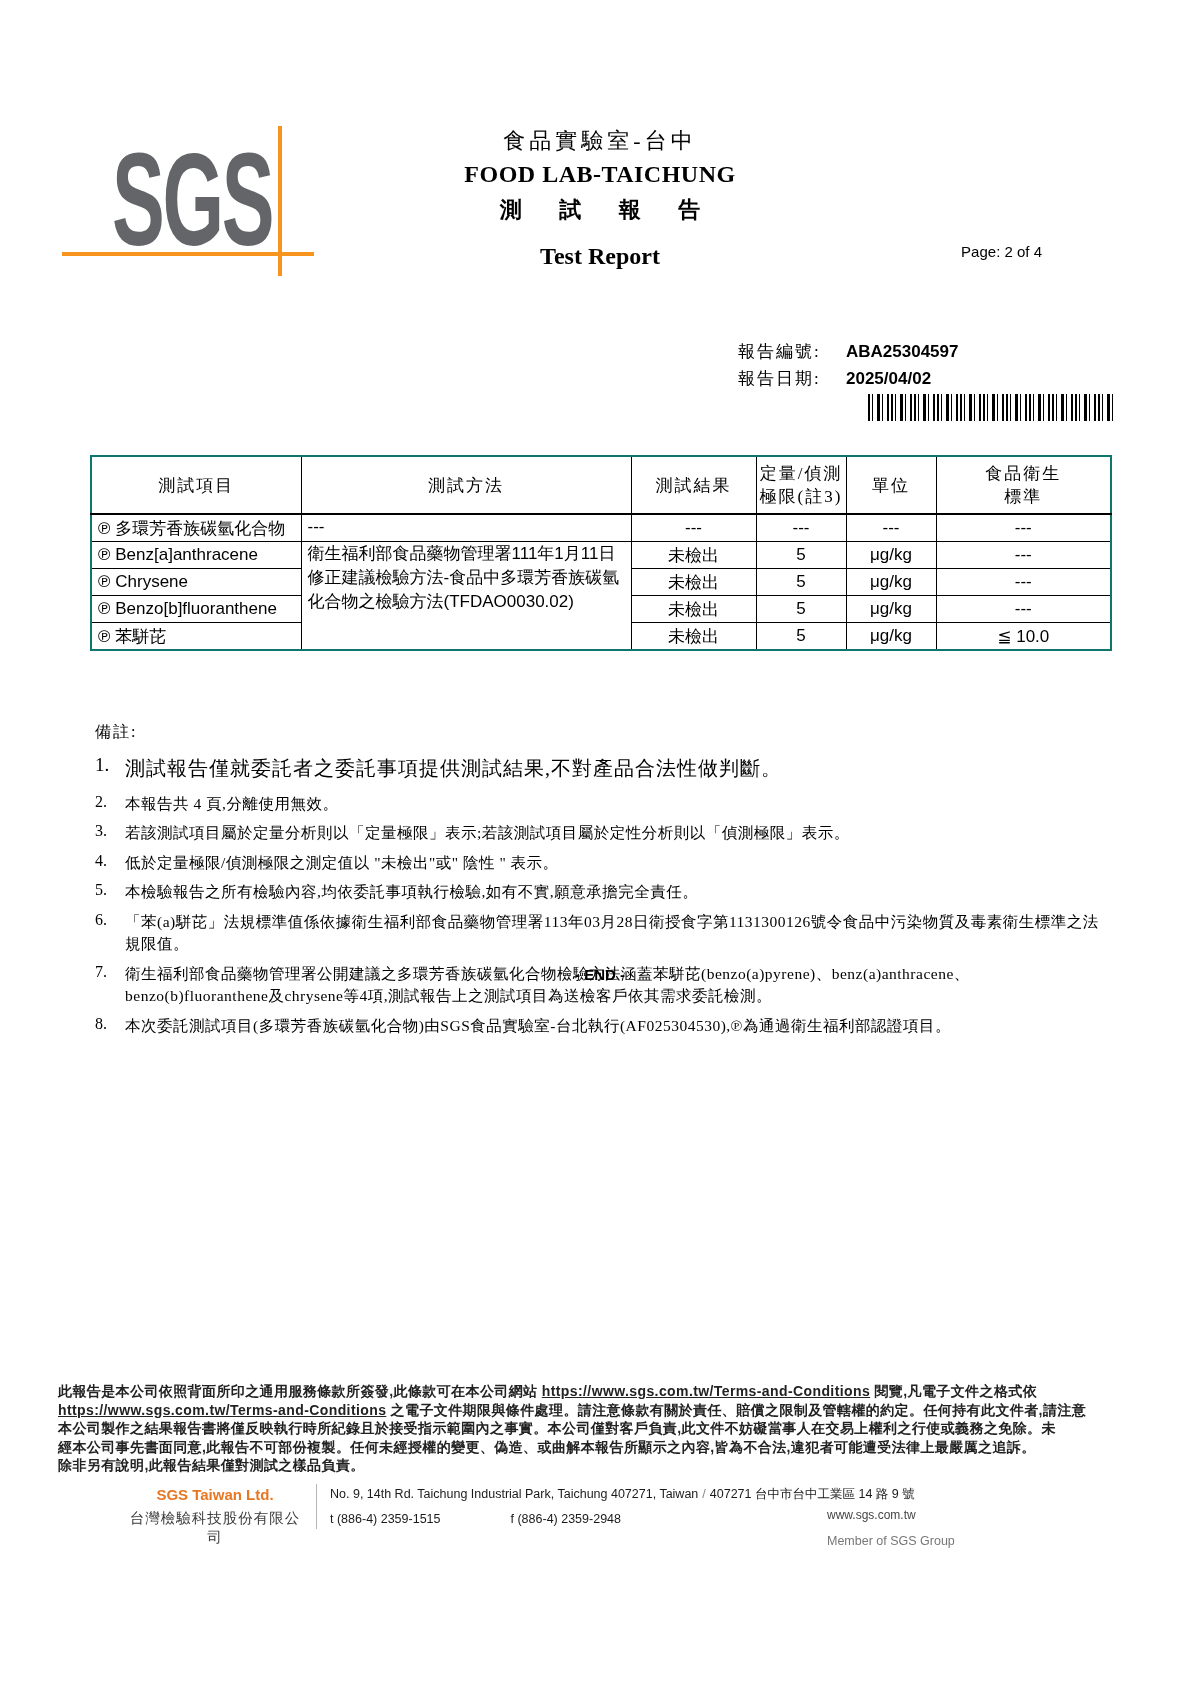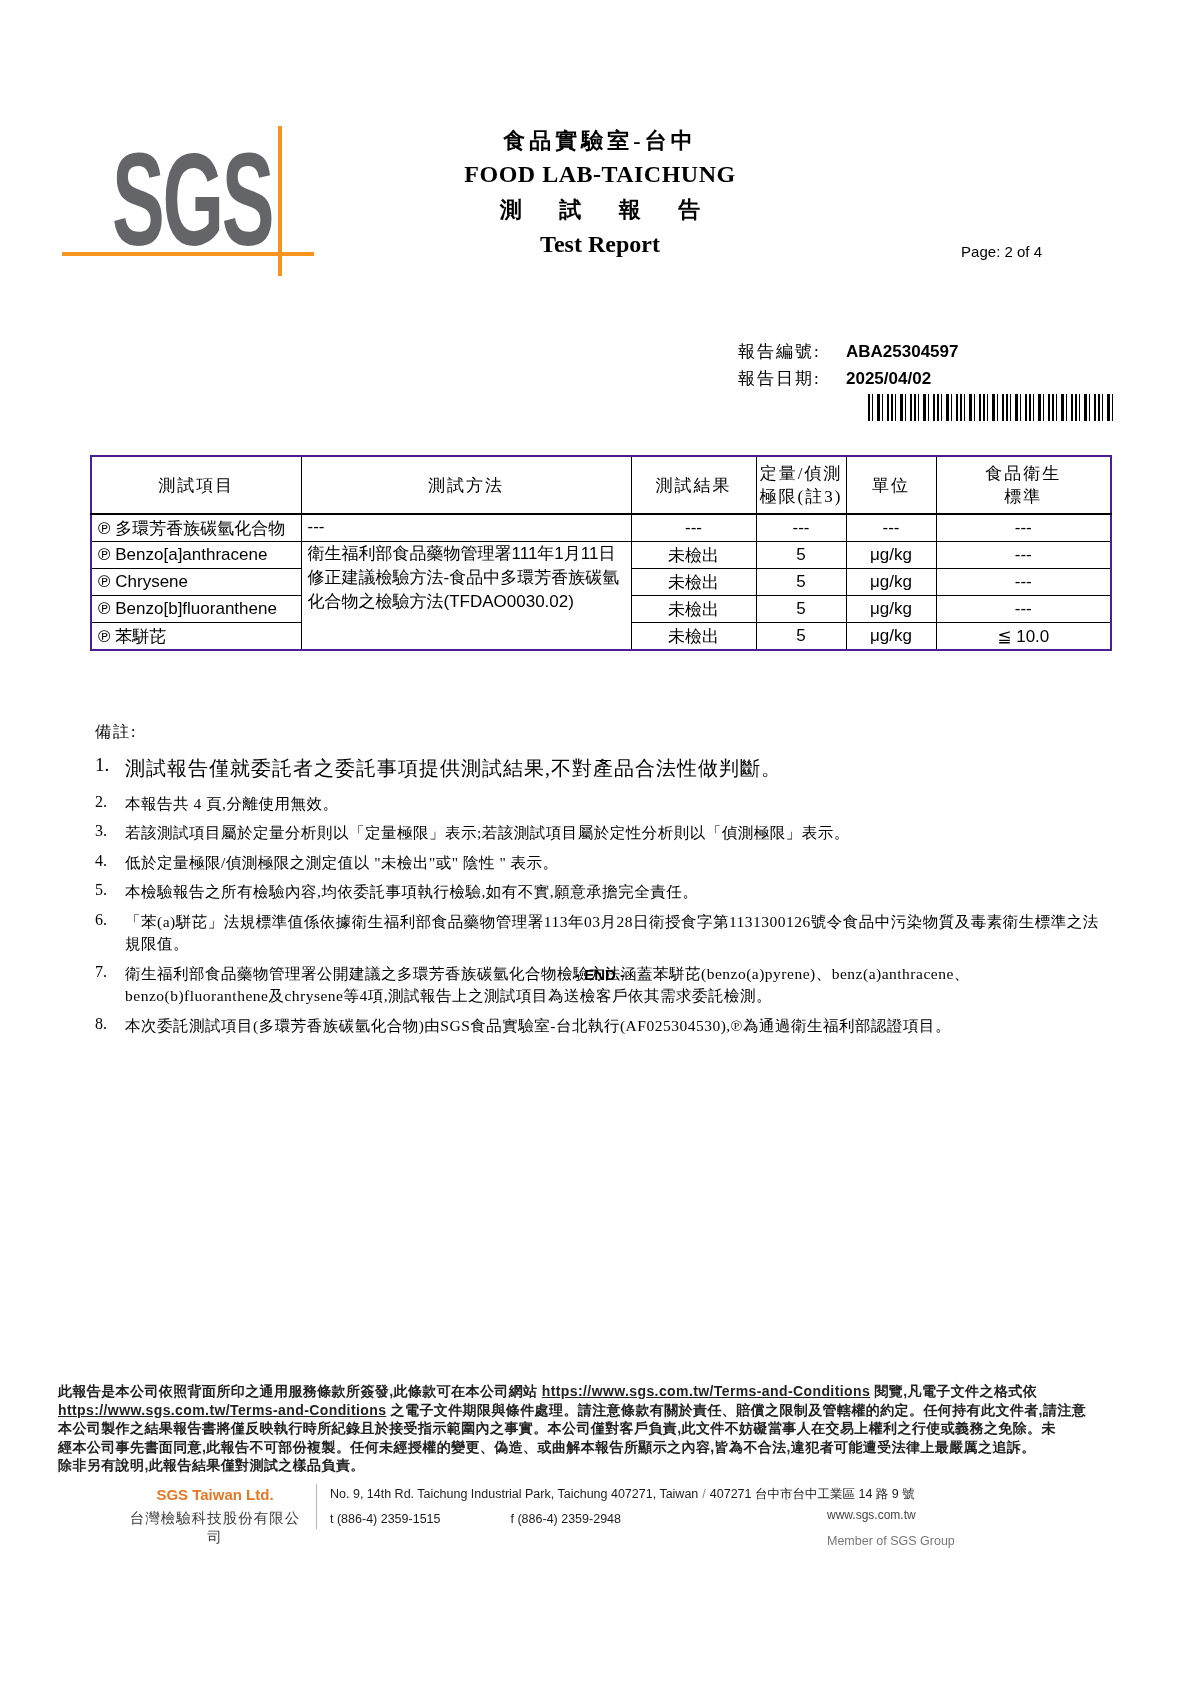--- a/index.html
+++ b/index.html
@@ -13,24 +13,24 @@
   .logo-text{
     position:absolute;left:52px;top:22px;
     font-family:"Liberation Sans","DejaVu Sans",sans-serif;font-weight:bold;
     font-size:132px;line-height:1;color:#636569;letter-spacing:-4px;
     transform:scaleX(0.60);transform-origin:left top;
   }
   .logo-hline{position:absolute;left:2px;top:140px;width:252px;height:4px;background:#F7941D;}
   .logo-vline{position:absolute;left:218px;top:14px;width:4px;height:150px;background:#F7941D;}
   
   .header-center{position:absolute;left:0;right:0;top:126px;text-align:center;}
-  .lab-title-zh{font-size:22px;font-weight:bold;letter-spacing:4px;}
+  .lab-title-zh{font-size:22px;font-weight:normal;letter-spacing:4px;}
   .lab-title-en{font-size:24px;font-weight:bold;margin-top:5px;letter-spacing:0.5px;}
   .report-title-zh{font-size:22px;font-weight:bold;letter-spacing:16px;margin-top:7px;text-indent:16px;}
-  .report-title-en{font-size:24px;font-weight:bold;margin-top:6px;}
+  .report-title-en{font-size:24px;font-weight:bold;margin-top:18px;}
   .page-info{
     position:absolute;right:158px;top:243px;font-size:15px;
     font-family:"Liberation Sans","DejaVu Sans",sans-serif;
   }
   
   .client{position:absolute;left:95px;top:336px;font-size:19px;line-height:28px;letter-spacing:1px;}
   .meta{position:absolute;left:738px;top:338px;font-size:17px;line-height:27px;}
   .meta-row{display:flex;}
   .meta-label{width:108px;letter-spacing:2px;}
   .meta-value{font-family:"Liberation Sans","DejaVu Sans",sans-serif;font-weight:bold;margin-left:0px;}
@@ -42,21 +42,21 @@
       #000 9px,#000 12px,#fff 12px,#fff 14px,
       #000 14px,#000 15px,#fff 15px,#fff 19px,
       #000 19px,#000 21px,#fff 21px,#fff 23px);
   }
   
   table.results{
     position:absolute;left:90px;top:455px;width:1020px;
     border-collapse:collapse;table-layout:fixed;
   }
   table.results th,table.results td{border:1px solid #000;}
-  table.results{border:2px solid #4c1d95;}
+  table.results{border:2px solid #0f766e;}
   table.results th{
     height:54px;font-weight:normal;font-size:17px;letter-spacing:2px;
     white-space:pre-line;text-align:center;vertical-align:middle;
     border-bottom:2px solid #000;
   }
   table.results td{
     height:26px;font-family:"Liberation Sans","DejaVu Sans",sans-serif;
     font-size:17px;padding:0 6px;
   }
   td.item{text-align:left;padding-left:8px;}
@@ -161,21 +161,21 @@
     <tbody>
       <tr>
         <td class="item">℗ 多環芳香族碳氫化合物</td>
         <td class="method">---</td>
         <td class="center">---</td>
         <td class="center">---</td>
         <td class="center">---</td>
         <td class="center">---</td>
       </tr>
       <tr>
-        <td class="item">℗ Benzo[a]anthracene</td>
+        <td class="item">℗ Benz[a]anthracene</td>
         <td class="method" rowspan="4">衛生福利部食品藥物管理署111年1月11日修正建議檢驗方法-食品中多環芳香族碳氫化合物之檢驗方法(TFDAO0030.02)</td>
         <td class="center">未檢出</td>
         <td class="center">5</td>
         <td class="center">μg/kg</td>
         <td class="center">---</td>
       </tr>
       <tr>
         <td class="item">℗ Chrysene</td>
         <td class="center">未檢出</td>
         <td class="center">5</td>

